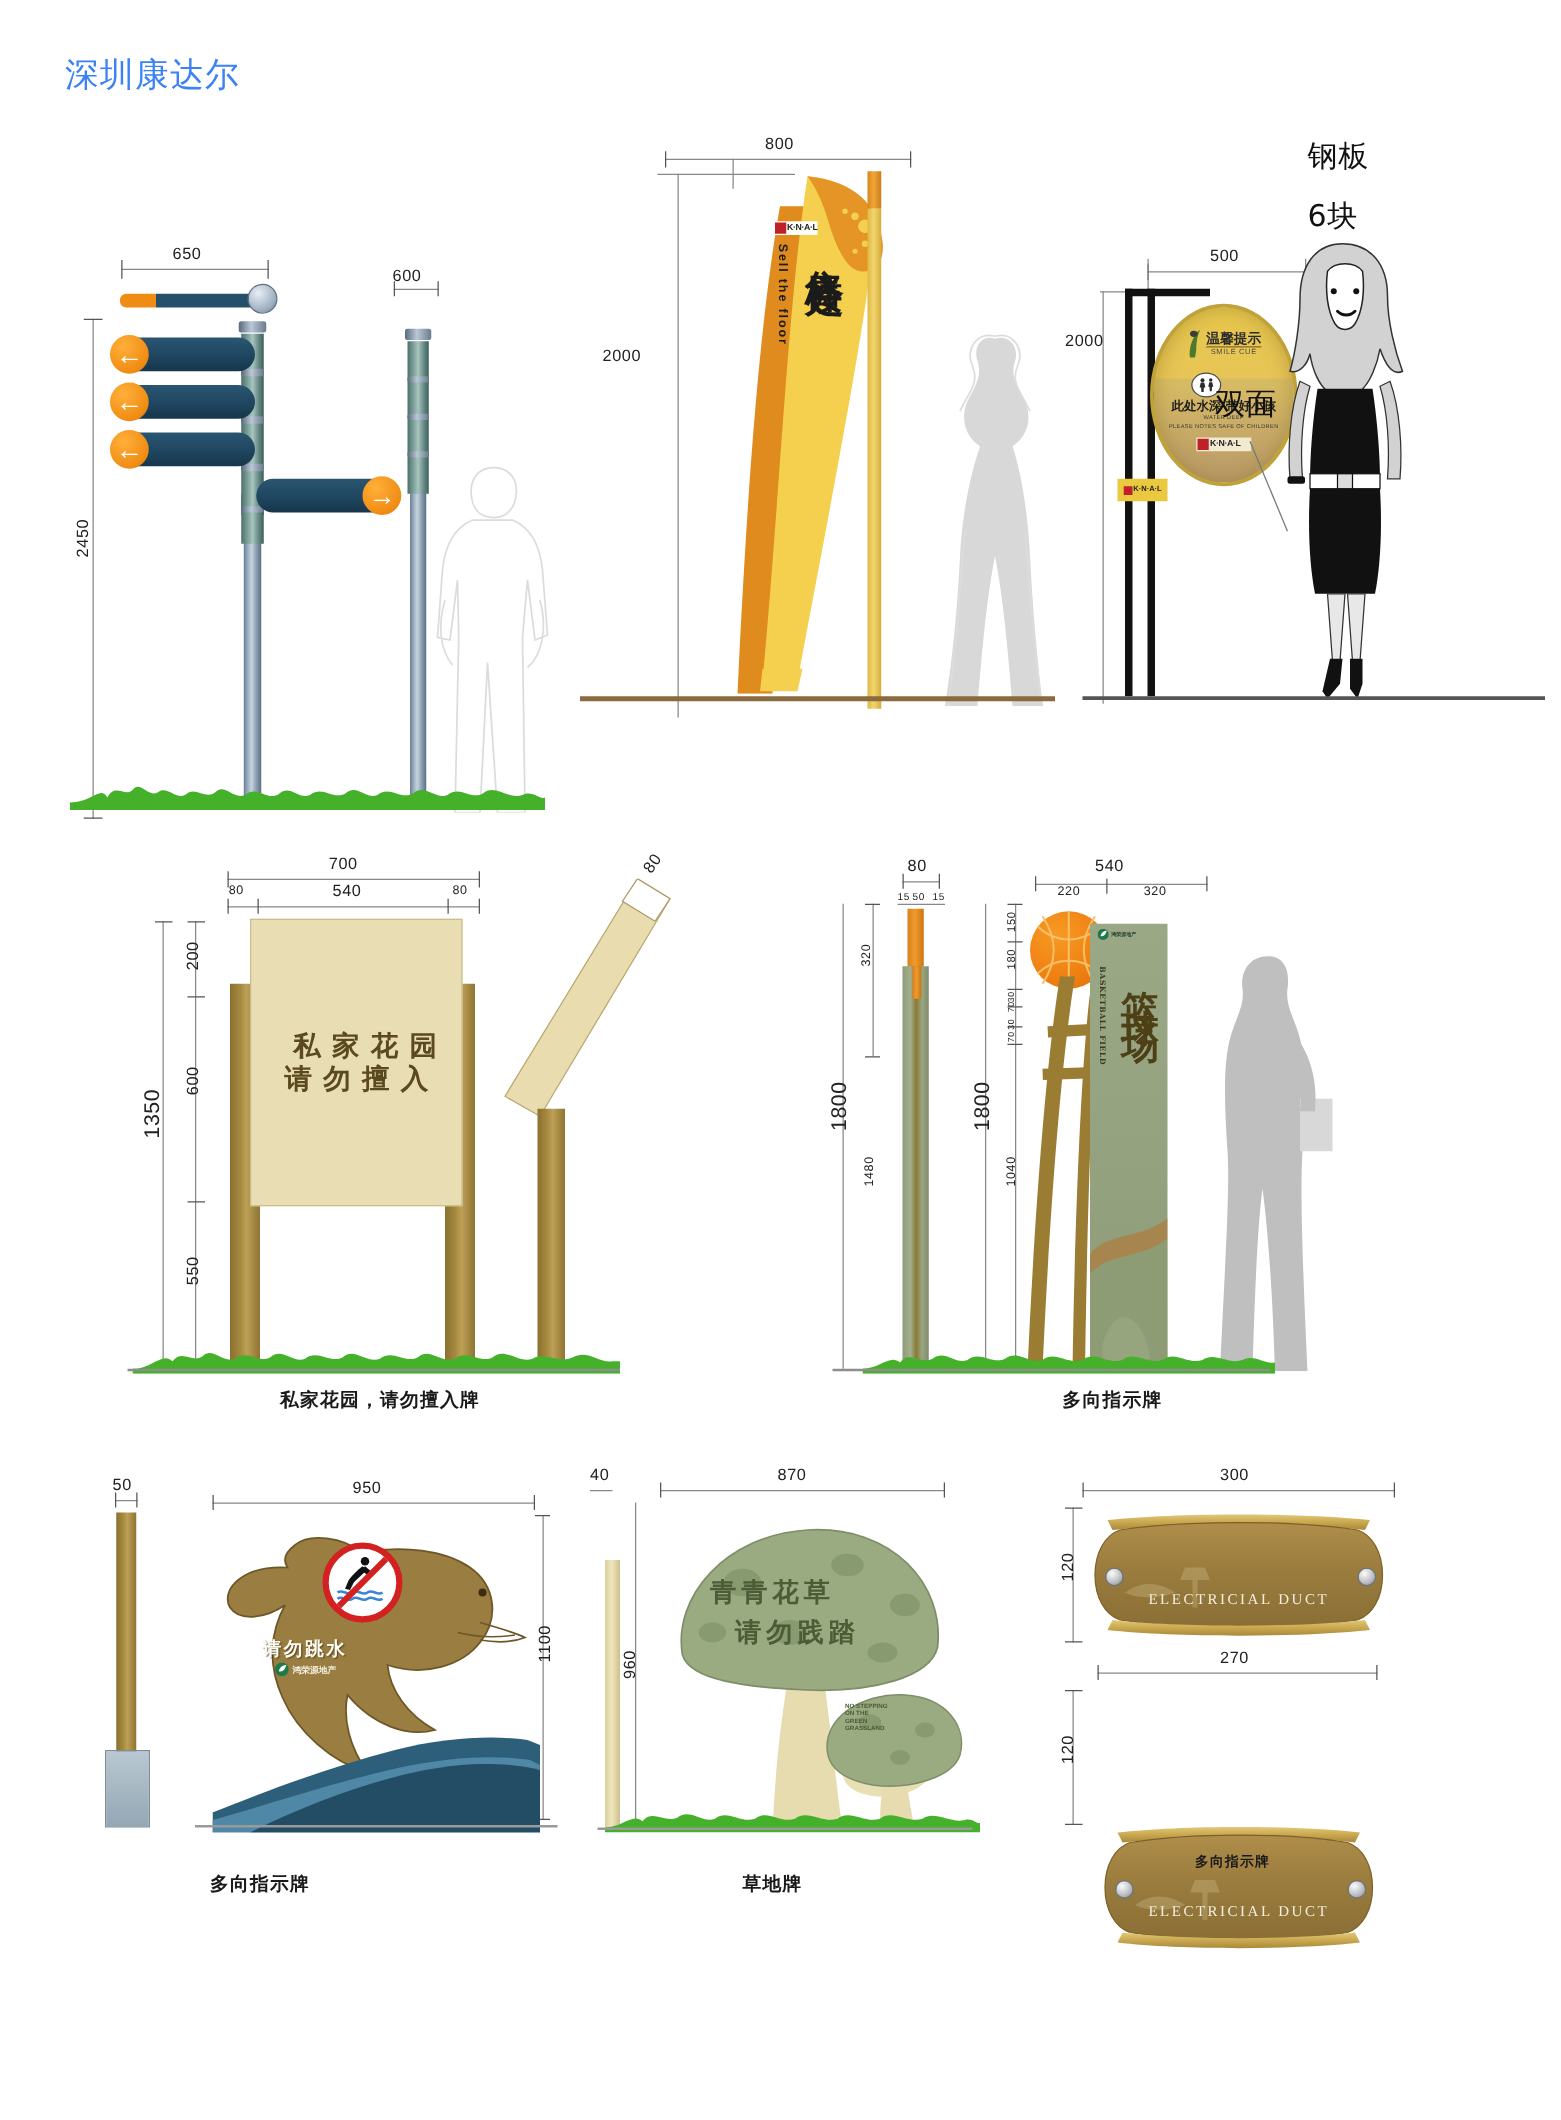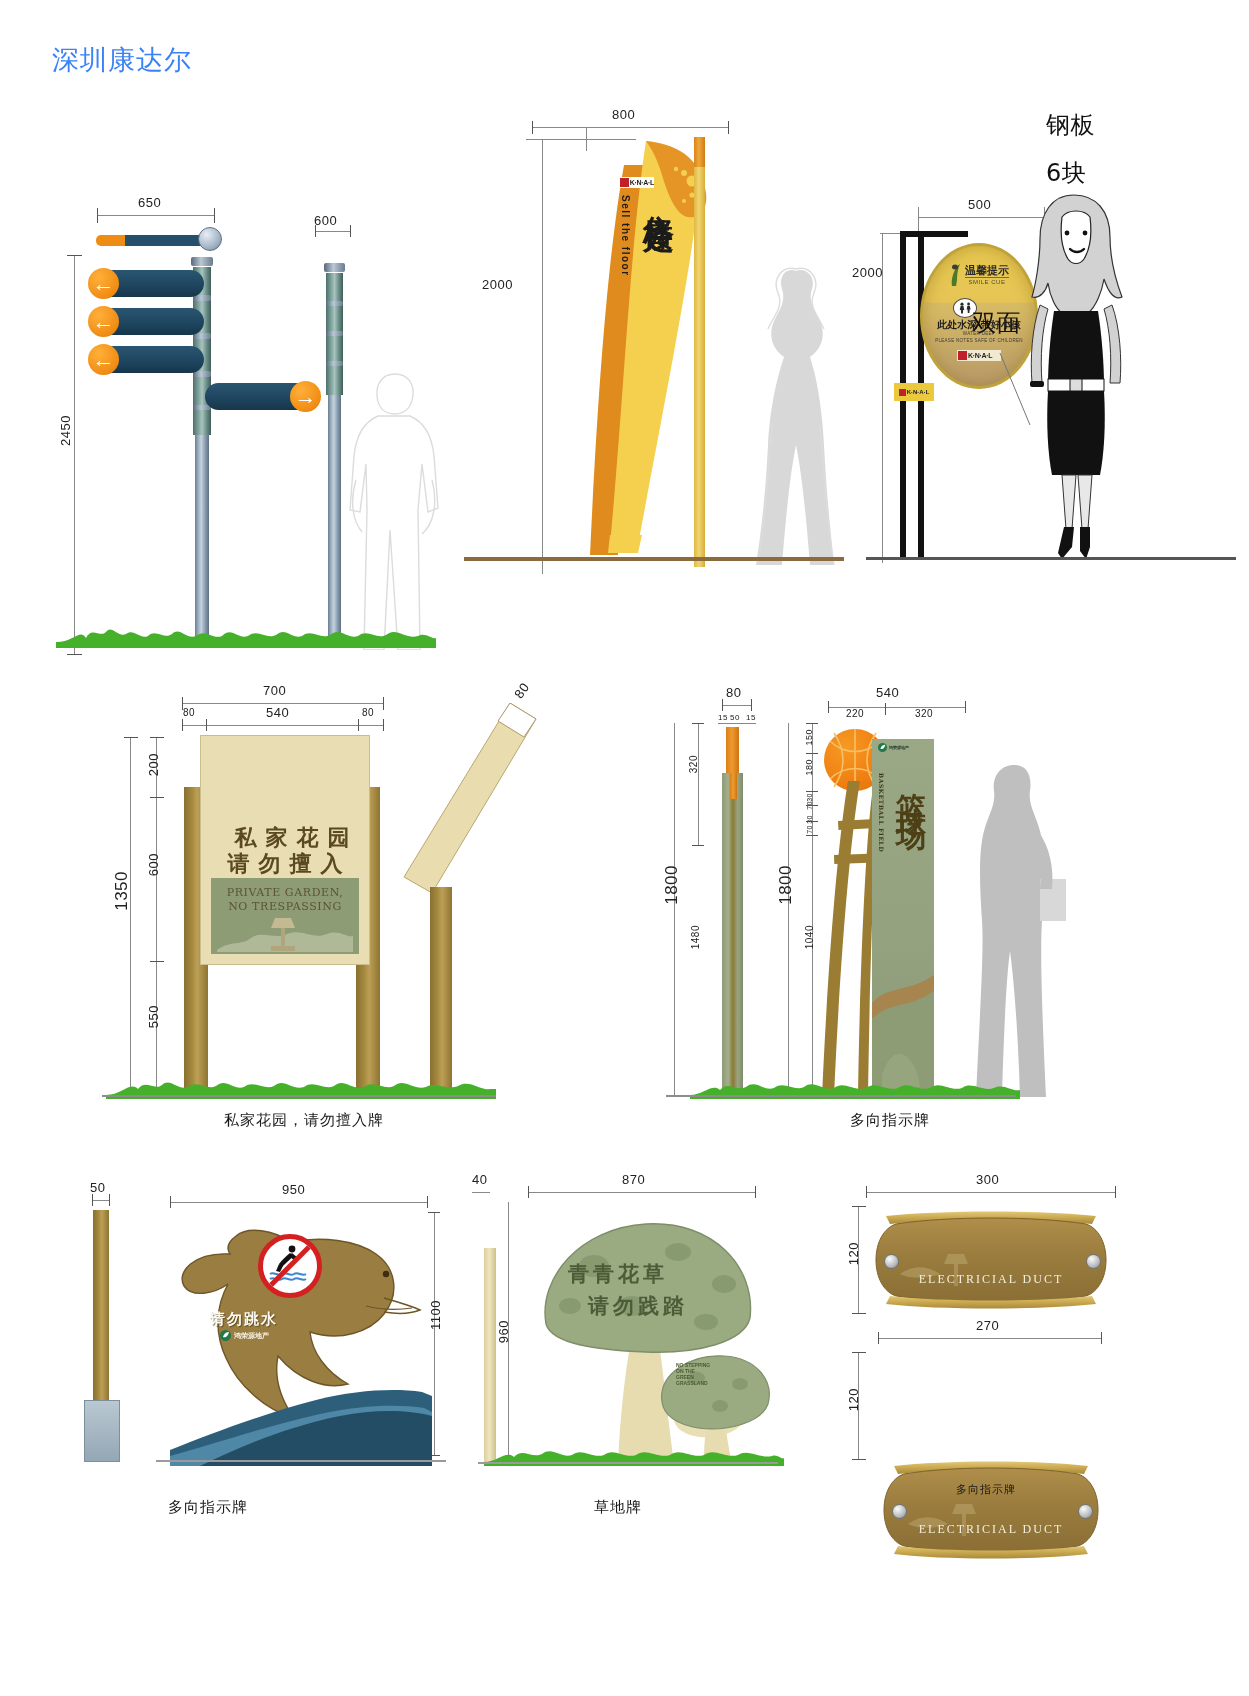--- a/index.html
+++ b/index.html
@@ -58,21 +58,21 @@
                 background:#d32020;transform:translate(-50%,-50%) rotate(-45deg);}
 
   
   .plaque{position:relative;}
   .plaque-cn{color:#fdfcf5;font-family:"DejaVu Serif","Liberation Serif",serif;font-weight:bold;
              text-shadow:1px 1px 0 rgba(80,60,20,.55);}
   .plaque-en{color:#f4efe0;font-family:"Liberation Serif","DejaVu Serif",serif;letter-spacing:2px;}
   .screw{border-radius:50%;background:radial-gradient(circle at 35% 30%,#fbfbfb,#b9bcc0 60%,#7d8287 100%);
          border:1px solid #6f7478;}
 
-  .caption{font-size:15px;font-weight:normal;color:#1a1a1a;
+  .caption{font-size:15px;font-weight:bold;color:#1a1a1a;
            font-family:"DejaVu Sans","Liberation Sans",sans-serif;letter-spacing:1px;white-space:nowrap;}
   .caption.sm{font-size:11px;}
 
   .silh{fill:none;stroke:#dcdcdc;stroke-width:1.4;}
 </style>
 </head>
 <body>
 
 <div class="page">
 
@@ -308,30 +308,20 @@
     <div class="abs dim-text vert sm" style="left:46px;top:330px;font-size:13px;">550</div>
 
     <div class="abs wood" style="left:84px;top:112px;width:24px;height:310px;"></div>
     <div class="abs wood" style="left:256px;top:112px;width:24px;height:310px;"></div>
 
     <div class="abs board-frame" style="left:100px;top:60px;width:168px;height:228px;">
       <div class="abs" style="left:0;top:88px;width:168px;text-align:center;">
         <div class="cn-brown" style="font-size:22px;letter-spacing:9px;line-height:26px;padding-left:23px;">私家花园</div>
         <div class="cn-brown" style="font-size:22px;letter-spacing:9px;line-height:26px;padding-left:9px;">请勿擅入</div>
       </div>
-      <div class="abs board-green" style="left:10px;top:142px;width:148px;height:76px;">
-        <div class="abs" style="left:0;top:8px;width:148px;text-align:center;font-size:11px;letter-spacing:.6px;color:#5d5333;font-family:'DejaVu Serif',serif;">PRIVATE GARDEN,</div>
-        <div class="abs" style="left:0;top:22px;width:148px;text-align:center;font-size:11px;letter-spacing:.6px;color:#5d5333;font-family:'DejaVu Serif',serif;">NO TRESPASSING</div>
-        <svg class="abs" style="left:6px;top:38px;" width="136" height="36" viewBox="0 0 136 36">
-          <path fill="#b9c0a0" opacity=".8" d="M0 34 C14 24 24 30 34 22 C46 14 58 24 70 18 C84 12 96 24 110 18 C122 13 130 22 136 20 L136 36 L0 36 Z"></path>
-          <rect x="64" y="6" width="4" height="28" fill="#b0a57c"></rect>
-          <path fill="#c4ba92" d="M58 2 L74 2 L78 12 L54 12 Z"></path>
-          <rect x="54" y="30" width="24" height="5" fill="#b0a57c"></rect>
-        </svg>
-      </div>
     </div>
 
     <svg class="abs" style="left:290px;top:28px;" width="160" height="200" viewBox="0 0 160 200">
       <path fill="#e9dcae" stroke="#b9a771" stroke-width="1" d="M120 0 L146 16 L42 190 L14 174 Z"></path>
       <path fill="#ffffff" stroke="#aa9a68" stroke-width="1" d="M120 0 L146 16 L134 34 L108 18 Z"></path>
       <line x1="124" y1="-2" x2="150" y2="-2" stroke="#777" stroke-width="1"></line>
     </svg>
     <div class="abs dim-text" style="left:414px;top:8px;transform:rotate(-55deg);">80</div>
 
     <div class="abs wood" style="left:330px;top:212px;width:22px;height:210px;"></div>

